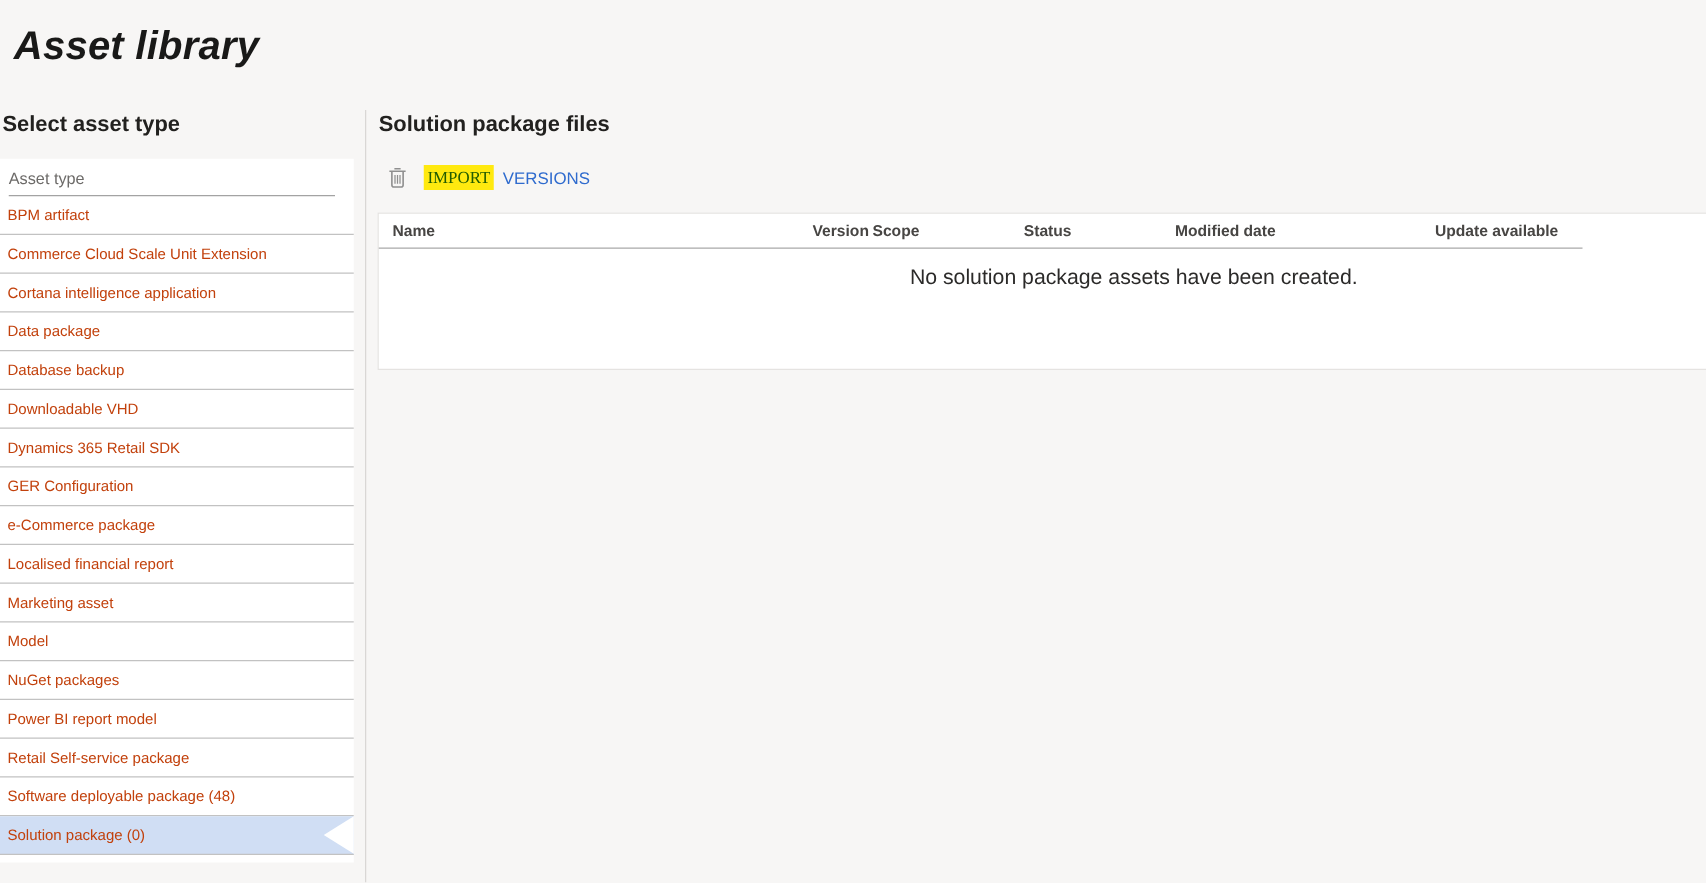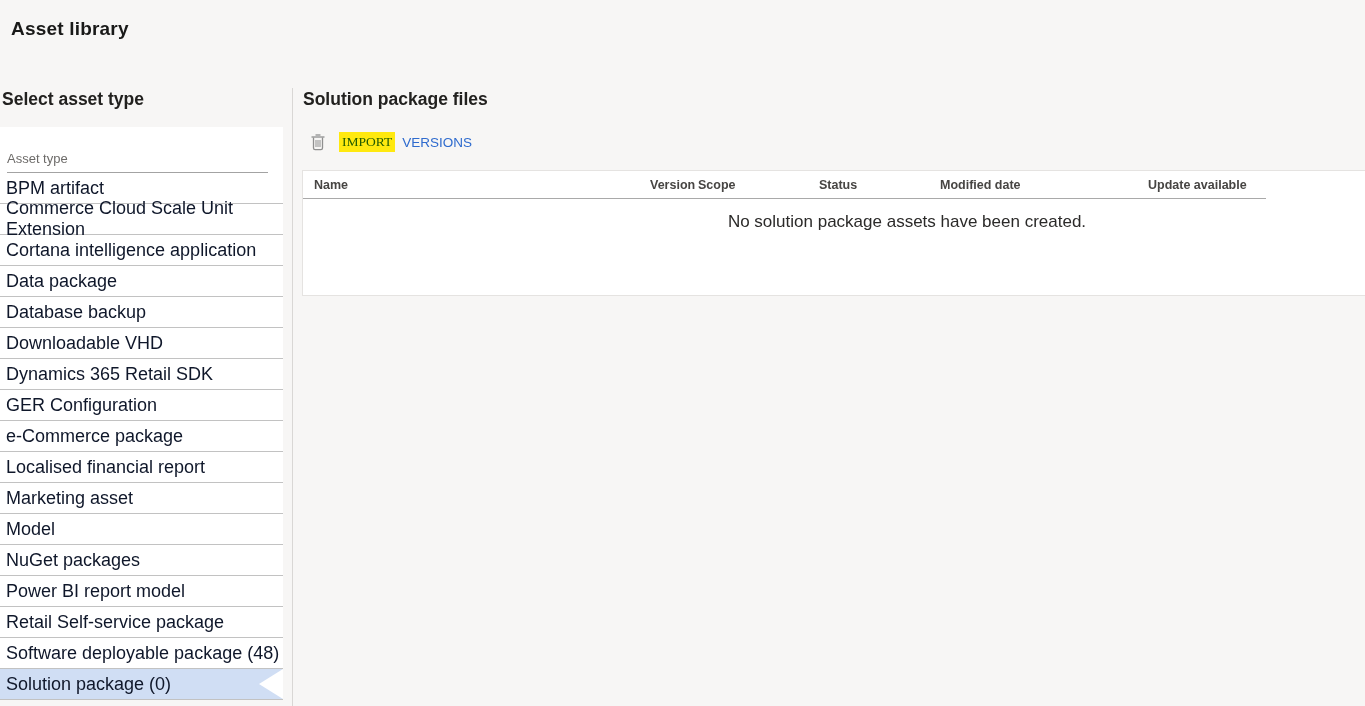--- a/index.html
+++ b/index.html
@@ -8,22 +8,23 @@
     position:relative;
     background:#f7f6f5;
     font-family:"Liberation Sans", sans-serif;
     color:#2b2a29;
     overflow:hidden;
   }
 
   
   .page-title {
     position:absolute; left:11px; top:18px;
-    font-size:19px; font-weight:600; color:#191918;
+    font-size:32px; font-weight:600; color:#191918;
     letter-spacing:0.2px;
+    font-style:italic;
   }
 
   
   .section-heading {
     position:absolute; top:89px;
     font-size:17.5px; font-weight:600; color:#22211f;
   }
   .heading-left  { left:2px; }
   .heading-right { left:303px; }
 
@@ -35,31 +36,31 @@
 
   
   .asset-list {
     position:absolute; left:0; top:127px;
     width:283px; height:563px; background:#ffffff;
   }
   .asset-list-header {
     position:relative; height:30px;
     display:flex; align-items:center;
     padding-left:7px;
-    font-size:13px; color:#6d6b69;margin-top:16px;
+    font-size:13px; color:#6d6b69;
   }
   .asset-list-header::after {
     content:""; position:absolute; left:7px; right:15px; bottom:0;
     height:1px; background:#a3a3a3;
   }
   .asset-row {
     position:relative; height:31px;
     display:flex; align-items:center;
     padding-left:6px;
-    font-size:18px; color:#0f172a;
+    font-size:12px; color:#c2410c;
     border-bottom:1px solid #c2c2c2;
     cursor:pointer;
   }
   .asset-row.selected { background:#d0def4; }
   .asset-row.selected::after {
     content:""; position:absolute; right:0; top:0;
     width:0; height:0;
     border-top:15.5px solid transparent;
     border-bottom:15.5px solid transparent;
     border-right:24px solid #ffffff;

